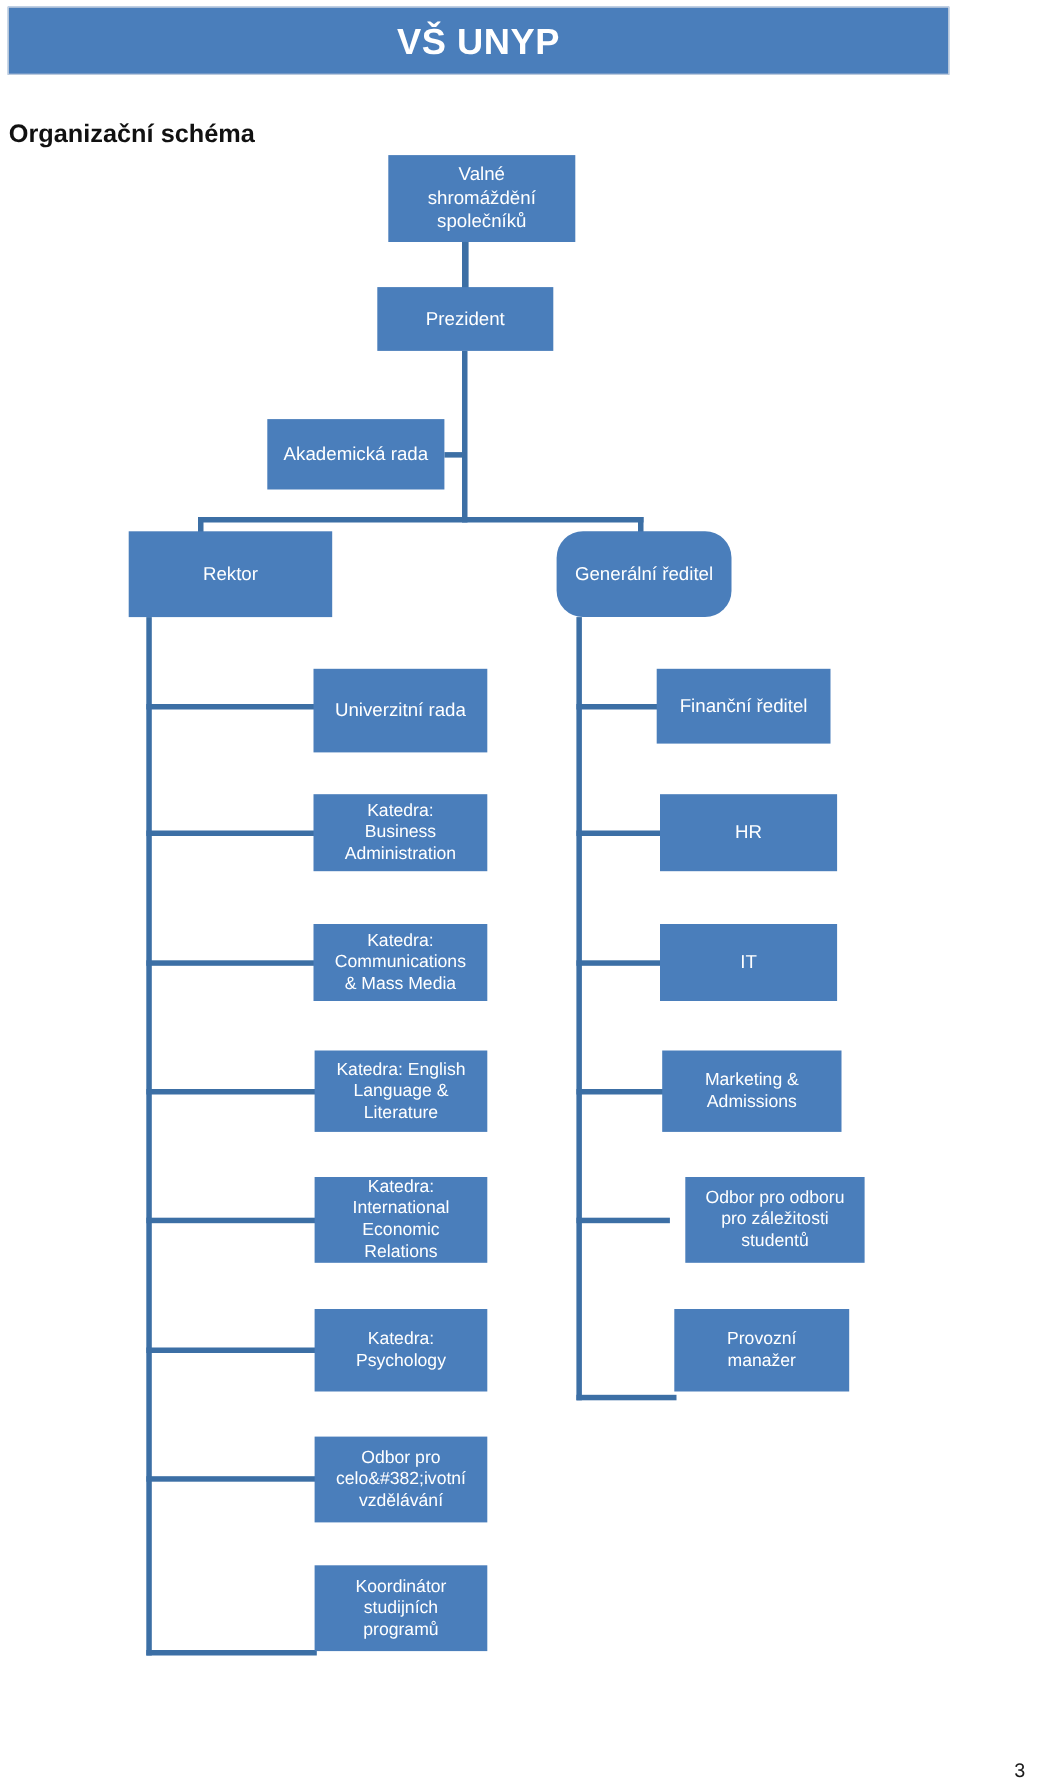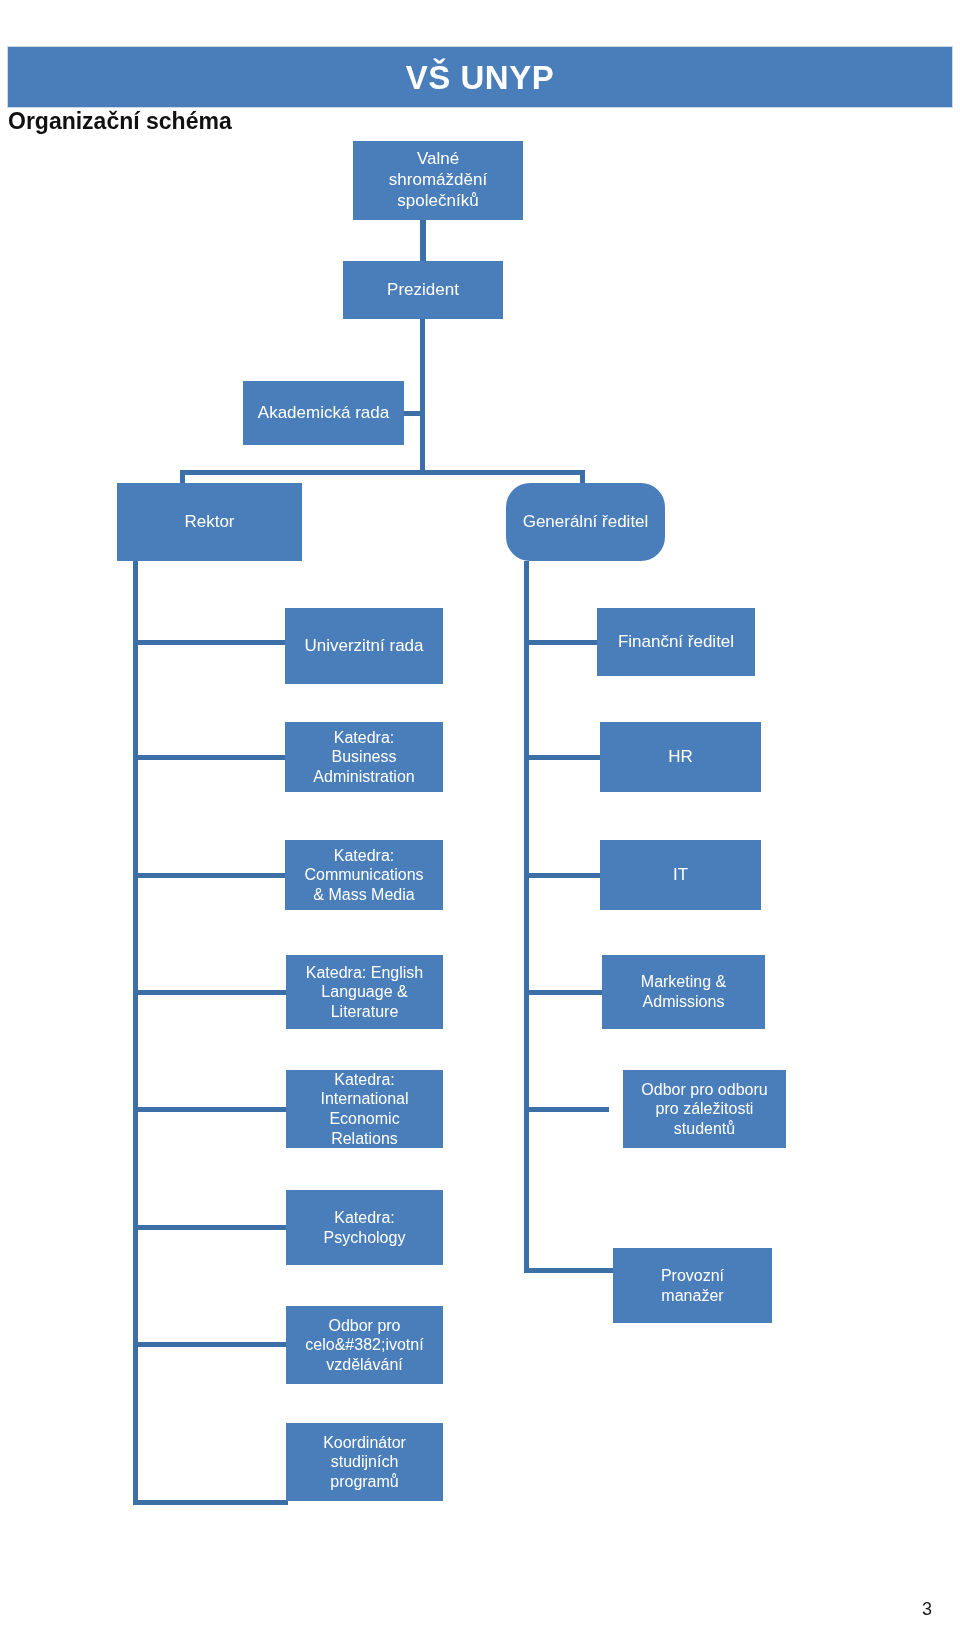--- a/index.html
+++ b/index.html
@@ -13,26 +13,25 @@
     font-family: "Liberation Sans", sans-serif;
     position: relative;
     overflow: hidden;
   }
 
   
   #header-banner {
     position: absolute;
     left: 7px;
     top: 6px;
-    width: 946px;
+    width: 856px;
     height: 62px;
     background: #4A7EBB;
     box-sizing: border-box;
     border: 1px solid #cfd7e3;
-    margin-top: 40px;
   }
   #header-title {
     position: absolute;
     left: 0;
     right: 0;
     top: 12px;
     text-align: center;
     color: #ffffff;
     font-size: 33px;
     font-weight: bold;
@@ -171,21 +170,21 @@
 Economic
 Relations</div>
 
   <div class="node" style="left:607px; top:1070px; width:163px; height:78px; font-size:16px;margin-left:16px;">Odbor pro odboru
 pro záležitosti
 studentů</div>
 
   <div class="node" style="left:286px; top:1190px; width:157px; height:75px; font-size:16px;">Katedra:
 Psychology</div>
 
-  <div class="node" style="left:613px; top:1248px; width:159px; height:75px; font-size:16px;">Provozní
+  <div class="node" style="left:613px; top:1190px; width:159px; height:75px; font-size:16px;">Provozní
 manažer</div>
 
   <div class="node" style="left:286px; top:1306px; width:157px; height:78px; font-size:16px;">Odbor pro
 celo&amp;#382;ivotní
 vzdělávání</div>
 
   <div class="node" style="left:286px; top:1423px; width:157px; height:78px; font-size:16px;">Koordinátor
 studijních
 programů</div>
 

